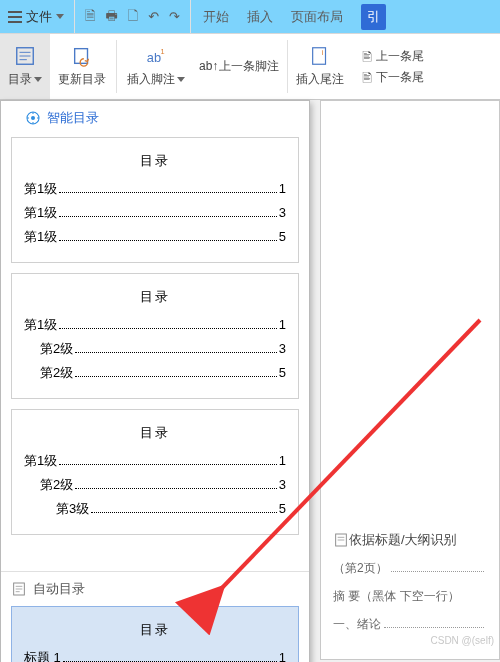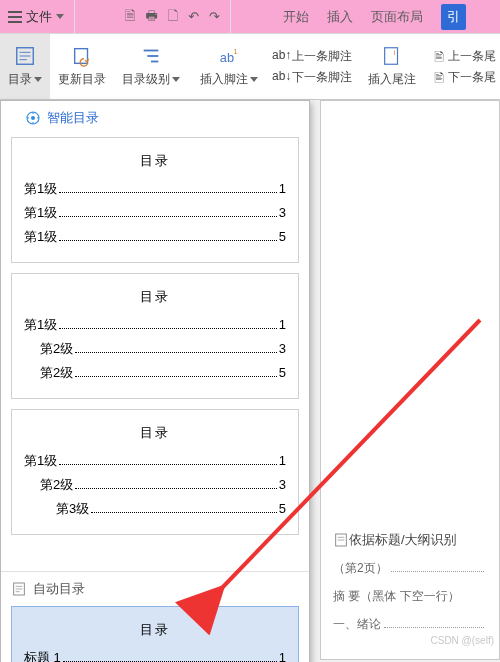--- a/index.html
+++ b/index.html
@@ -1,19 +1,19 @@
 <!DOCTYPE html>
 <html><head>
 <meta charset="utf-8">
 <style>
 * { margin:0; padding:0; box-sizing:border-box; font-family:"Microsoft YaHei","PingFang SC",sans-serif; }
 body { width:500px; height:662px; background:#f0f0f0; overflow:hidden; position:relative; }
 
 
-.menubar { height:34px; background:#f9a8d4; border-bottom:1px solid #d8d8d8; display:flex; align-items:center; font-size:13px; color:#333;gap:40px; }
+.menubar { height:34px; background:#7dd3fc; border-bottom:1px solid #d8d8d8; display:flex; align-items:center; font-size:13px; color:#333; }
 .menubar .file-btn { display:flex; align-items:center; gap:4px; padding:0 10px 0 8px; height:100%; border-right:1px solid #e0e0e0; }
 .qat { display:flex; align-items:center; gap:10px; padding:0 10px; border-right:1px solid #e0e0e0; height:100%; }
 .qat span, .tabbar span { color:#5c5c5c; }
 .tabbar { display:flex; align-items:center; gap:18px; padding:0 12px; height:100%; }
 .tabbar .tab.active { color:#fff; background:#2f6bd6; padding:4px 6px; border-radius:2px; }
 .hamburger { width:14px; height:12px; position:relative; }
 .hamburger::before,.hamburger::after,.hamburger span{content:"";position:absolute;left:0;right:0;height:2px;background:#555;}
 .hamburger::before{top:0}.hamburger span{top:5px}.hamburger::after{top:10px}
 .caret{width:0;height:0;border-left:4px solid transparent;border-right:4px solid transparent;border-top:5px solid #666;}
 
@@ -99,54 +99,37 @@
   <div class="rgroup">
     <span class="ic">
         <svg viewBox="0 0 24 24">
           <rect x="4" y="4" width="14" height="16" fill="none" stroke="#4a7ac7" stroke-width="1.5"></rect>
           <path d="M14 15 a4 4 0 1 0 4 4" fill="none" stroke="#d97b2e" stroke-width="1.5"></path>
           <path d="M19 15 l-1 3 l-3 -1" fill="none" stroke="#d97b2e" stroke-width="1.5"></path>
         </svg>
       </span>
     <span class="lbl">更新目录</span>
   </div>
-  <div class="rgroup">
-    <span class="ic">
-        <svg viewBox="0 0 24 24">
-          <line x1="4" y1="6" x2="20" y2="6" stroke="#4a7ac7" stroke-width="2"></line>
-          <line x1="8" y1="12" x2="20" y2="12" stroke="#4a7ac7" stroke-width="2"></line>
-          <line x1="12" y1="18" x2="20" y2="18" stroke="#4a7ac7" stroke-width="2"></line>
-        </svg>
-      </span>
-    <span class="lbl">
-        <span>目录级别</span>
-        <span class="caret"></span>
-      </span>
-  </div>
   <div class="rsep"></div>
   <div class="rgroup">
     <span class="ic">
         <svg viewBox="0 0 24 24">
           <text x="2" y="18" font-size="14" fill="#4a7ac7">ab</text>
           <text x="17" y="10" font-size="8" fill="#d97b2e">1</text>
         </svg>
       </span>
     <span class="lbl">
         <span>插入脚注</span>
         <span class="caret"></span>
       </span>
   </div>
   <div class="ribbon-right">
     <div class="rrow">
         <span class="mini">ab↑</span>
         <span>上一条脚注</span>
-      </div>
-    <div class="rrow">
-        <span class="mini">ab↓</span>
-        <span>下一条脚注</span>
       </div>
   </div>
   <div class="rsep"></div>
   <div class="rgroup small">
     <span class="ic">
         <svg viewBox="0 0 24 24">
           <rect x="4" y="3" width="14" height="18" fill="none" stroke="#4a7ac7" stroke-width="1.3"></rect>
           <text x="14" y="11" font-size="8" fill="#d97b2e">i</text>
         </svg>
       </span>

